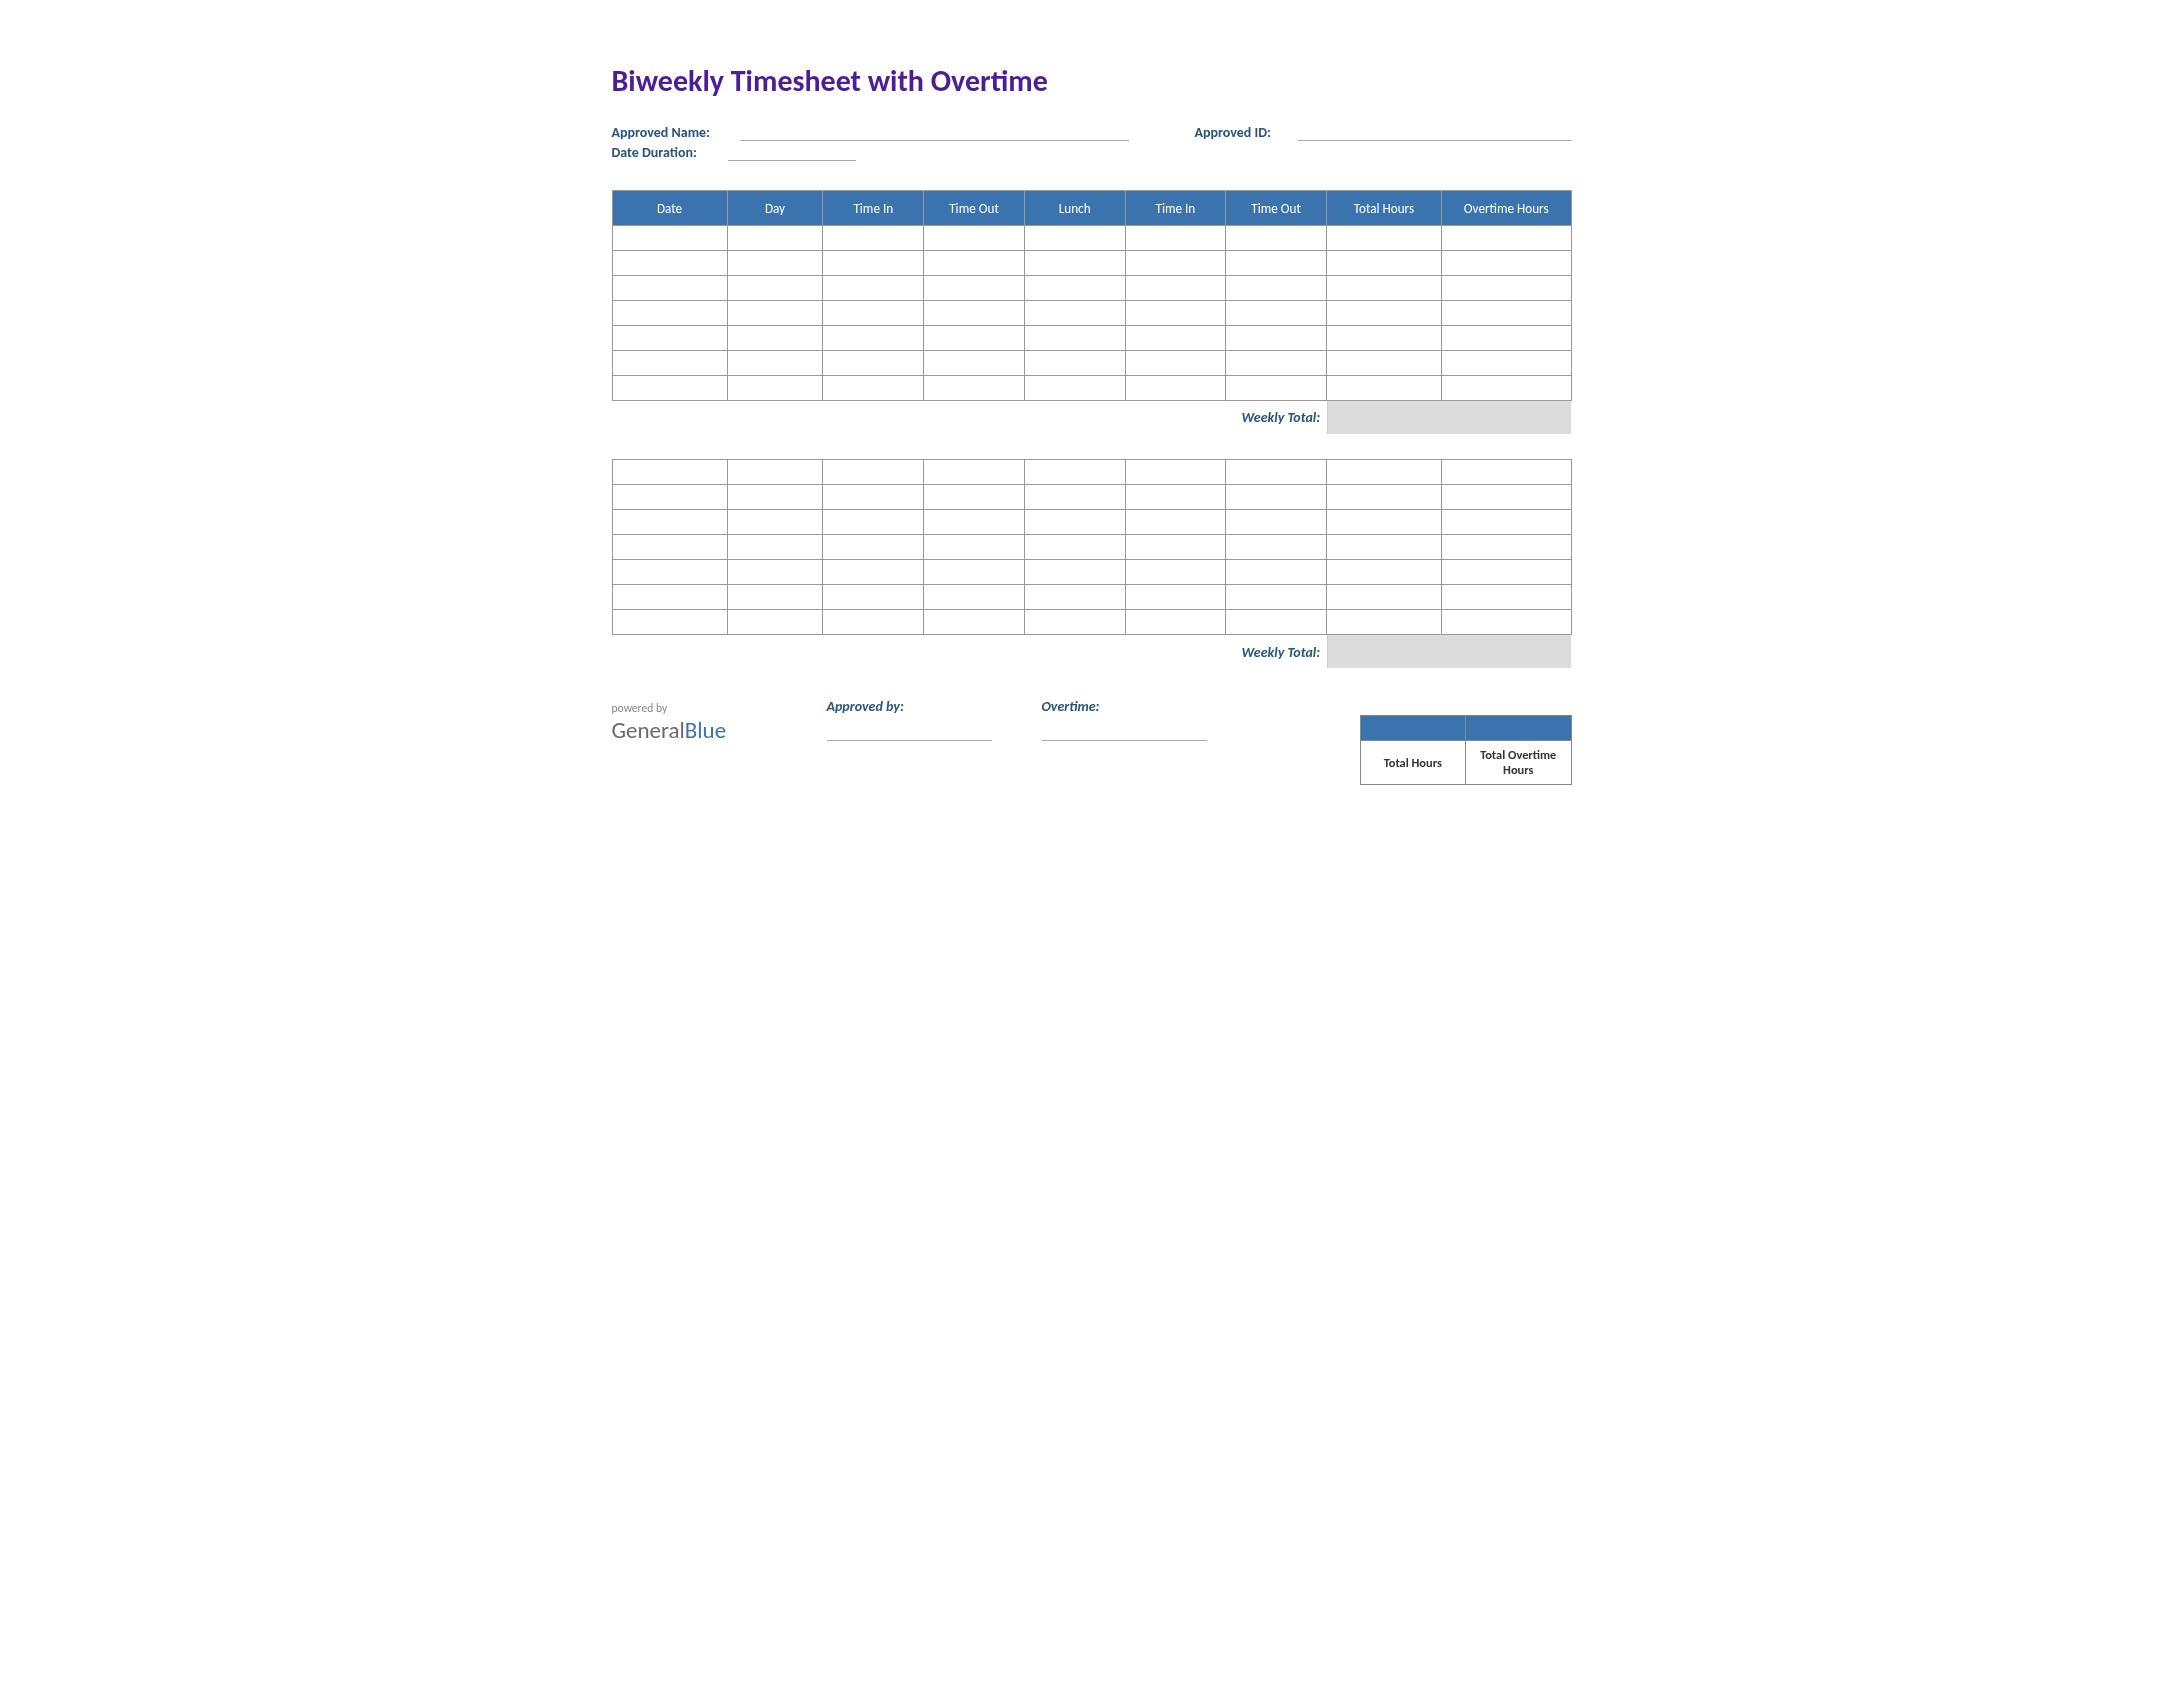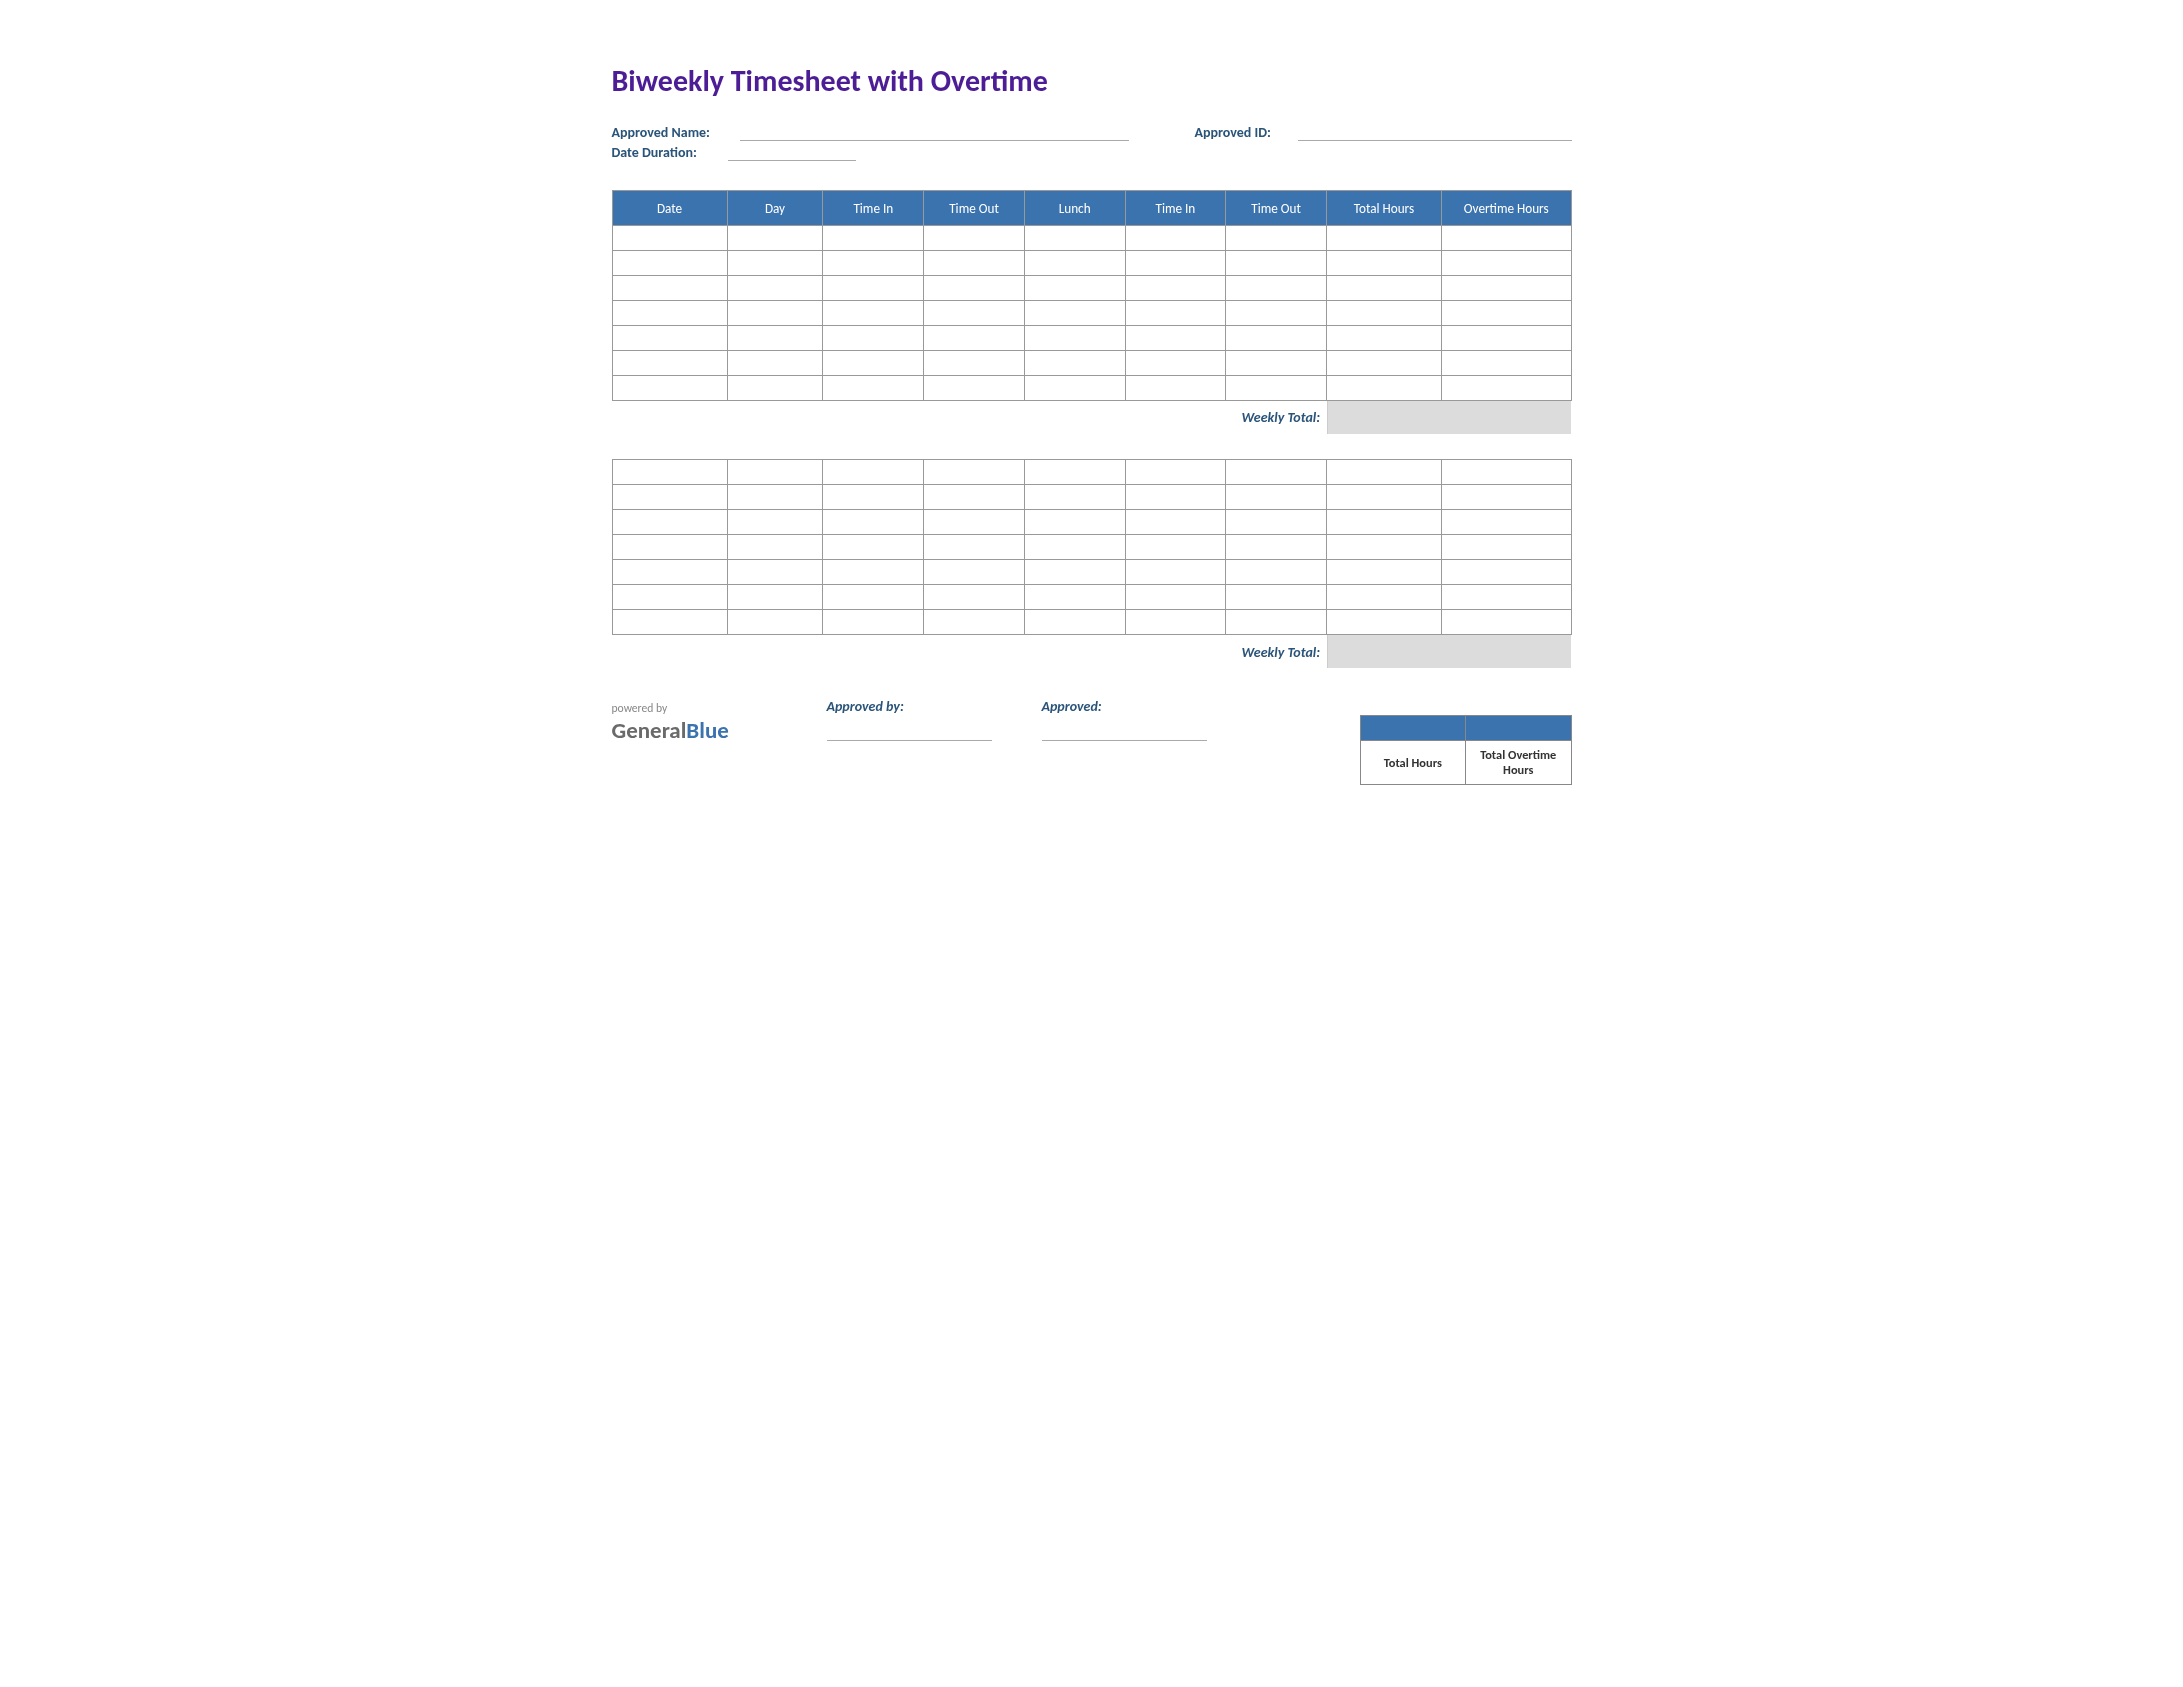--- a/index.html
+++ b/index.html
@@ -125,21 +125,21 @@
       width: 215px;
       padding-top: 6.6px;
     }
     .powered-by {
       font-size: 11.6px;
       color: #888;
       margin-bottom: 1.7px;
     }
     .brand {
       font-size: 23px;
-      font-weight: 700;
+      font-weight: 400;
     }
     .brand-general {
       color: #6a6a6a;
     }
     .brand-blue {
       color: #3b73af;
     }
     .footer-middle {
       display: flex;
       gap: 50px;
@@ -400,21 +400,21 @@
     <div class="brand">
       <span class="brand-general">General</span><span class="brand-blue">Blue</span>
     </div>
   </div>
   <div class="footer-middle">
     <div class="sig-block">
       <div class="sig-label">Approved by:</div>
       <div class="sig-line"></div>
     </div>
     <div class="sig-block">
-      <div class="sig-label">Approved:</div>
+      <div class="sig-label">Overtime:</div>
       <div class="sig-line"></div>
     </div>
   </div>
   <div class="footer-right">
     <table class="summary-table">
       <thead>
         <tr>
           <th></th>
           <th></th>
         </tr>

